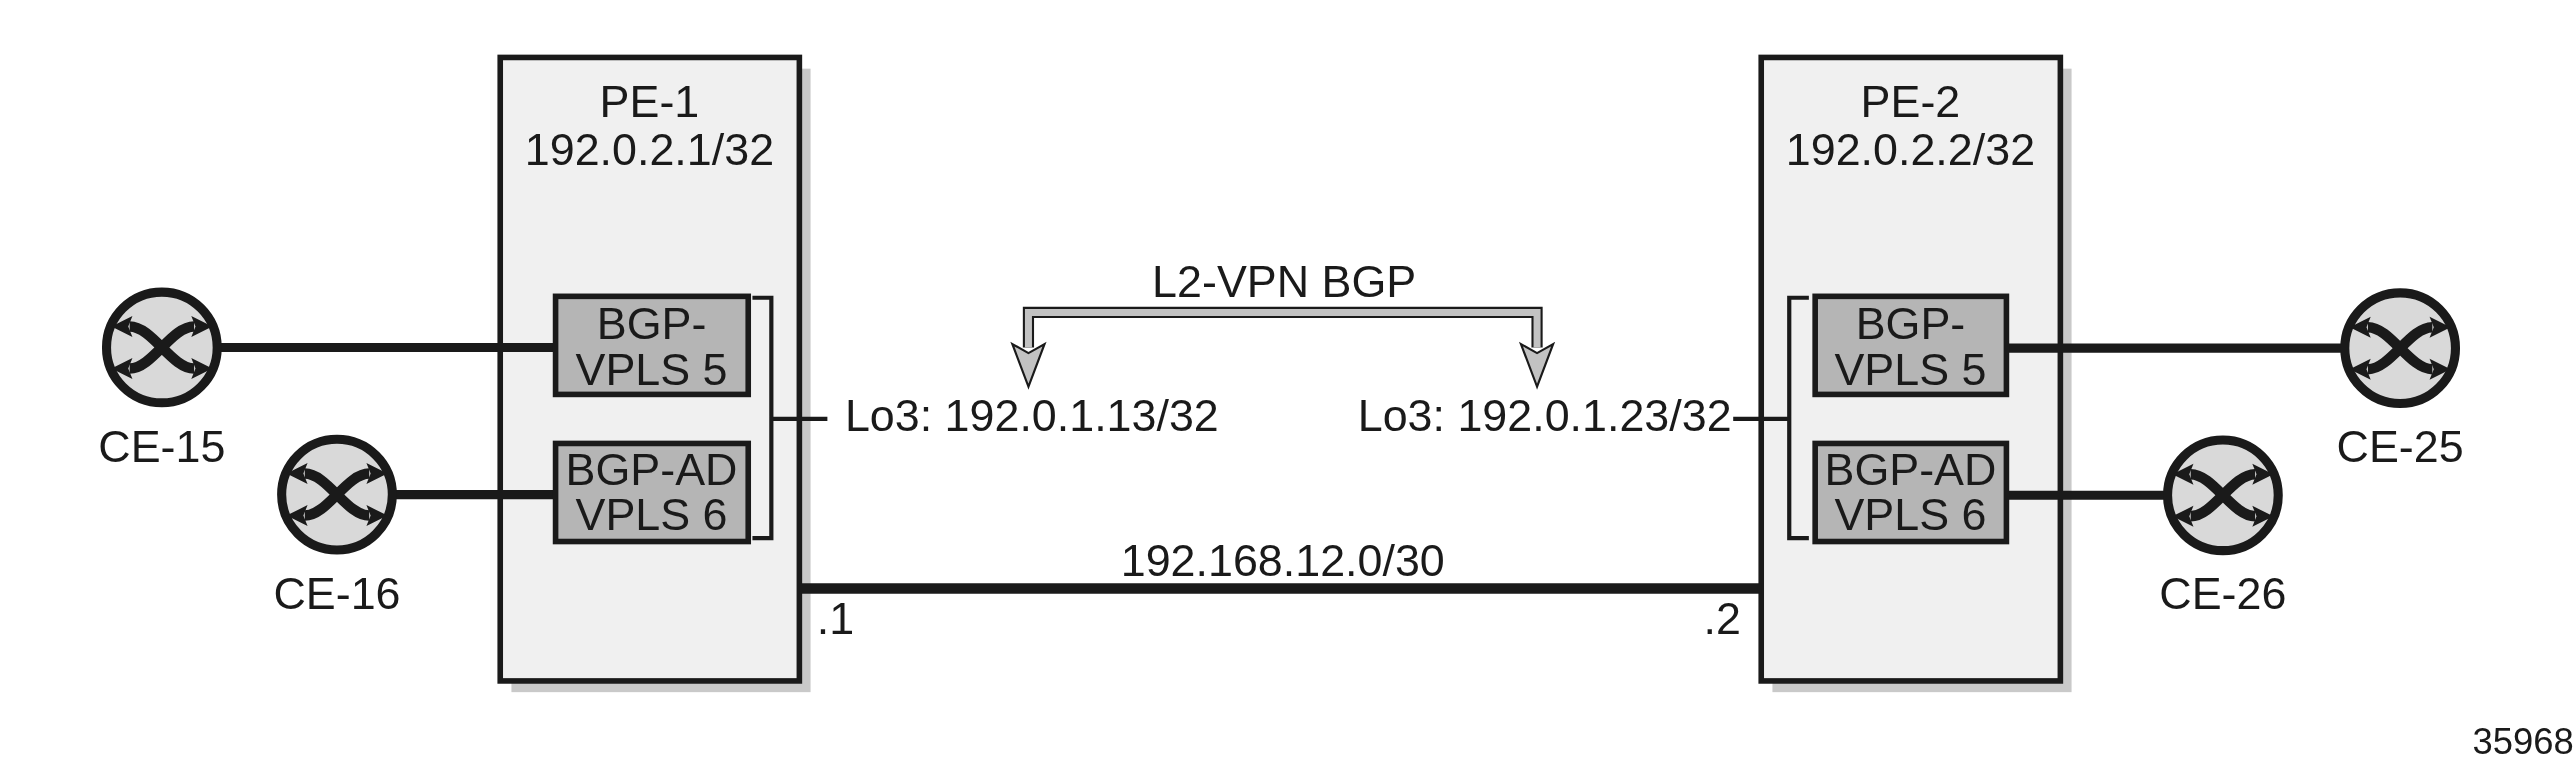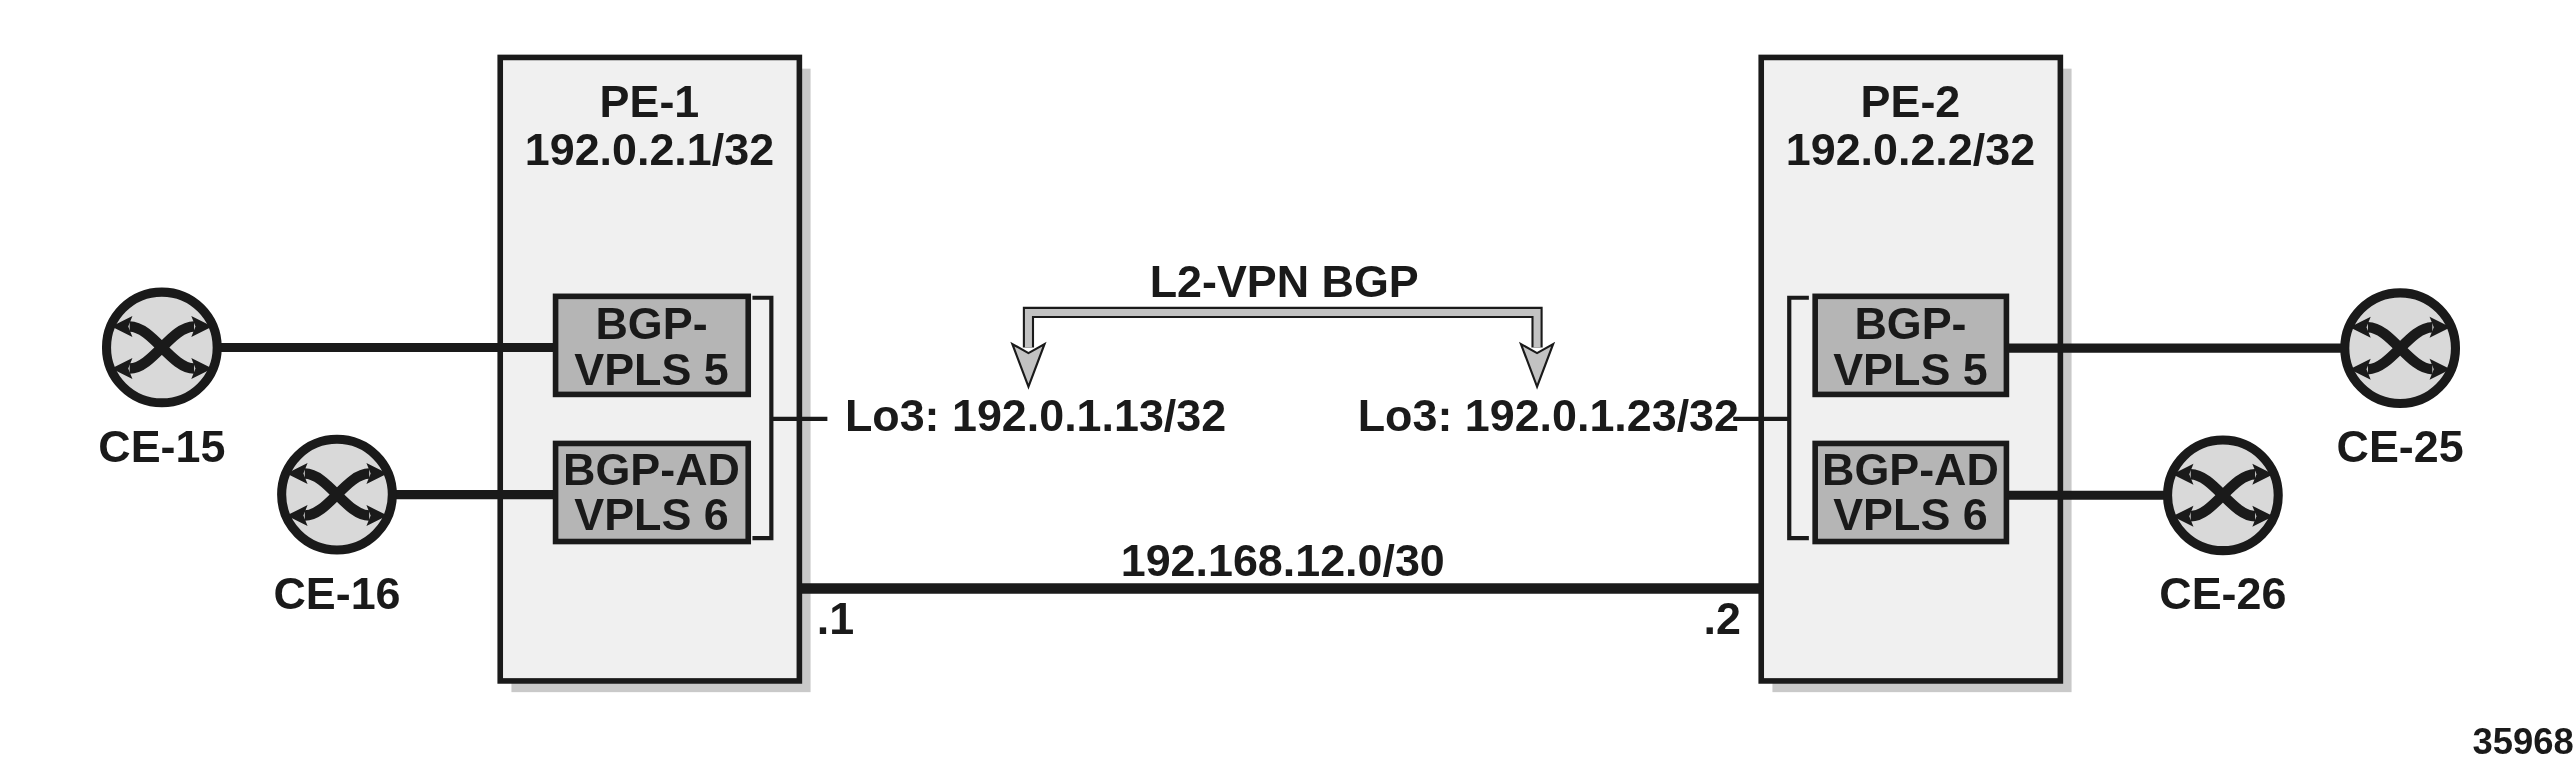--- a/index.html
+++ b/index.html
@@ -5,21 +5,21 @@
   :root{
     --line:#1a1a1a;
     --pe-fill:#f0f0f0;
     --svc-fill:#b5b5b5;
     --ce-fill:#d9d9d9;
     --arrow-fill:#c2c2c2;
     --shadow:#c9c9c9;
     --bg:#ffffff;
   }
   html,body{margin:0;padding:0;background:var(--bg);}
-  .canvas{width:2576px;height:758px;position:relative;font-weight:bold;}
+  .canvas{width:2576px;height:758px;position:relative;}
   svg{display:block;}
   text{
     font-family:"Liberation Sans","DejaVu Sans",sans-serif;
     fill:var(--line);
   }
   .lbl{font-size:64px;}
   .fig{font-size:52px;}
   .pe-box{fill:var(--pe-fill);stroke:var(--line);stroke-width:8;}
   .pe-shadow{fill:var(--shadow);stroke:none;}
   .svc-box{fill:var(--svc-fill);stroke:var(--line);stroke-width:8;}

